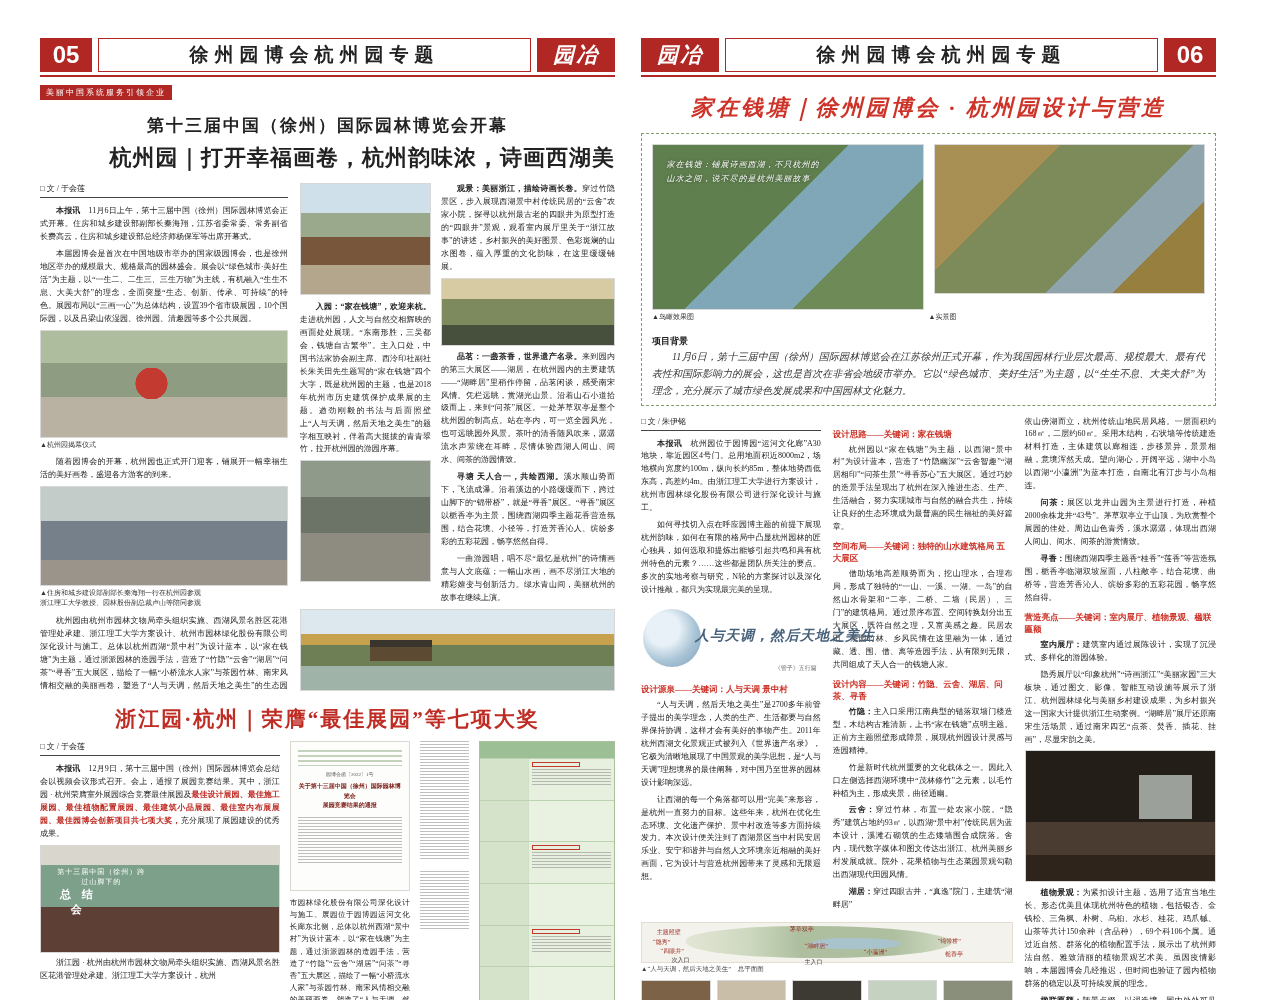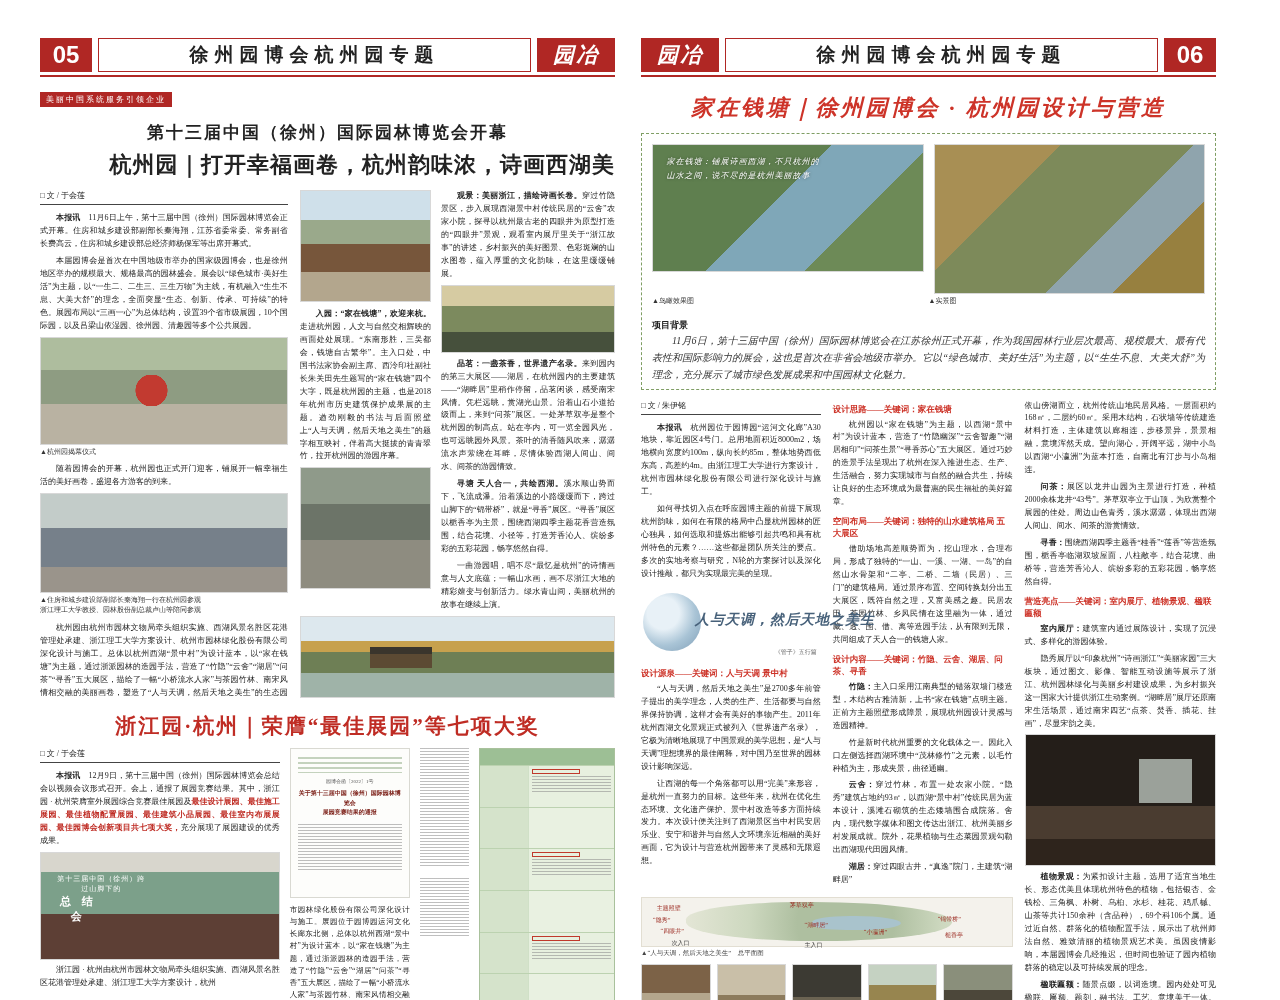--- a/index.html
+++ b/index.html
@@ -10,21 +10,21 @@
 
   
   .hdr{display:flex;align-items:stretch;gap:6px;height:34px}
   .redbox{background:#b02724;color:#fff;display:flex;align-items:center;justify-content:center}
   .pagenum{width:52px;font-size:24px;font-family:"Liberation Sans",sans-serif;font-weight:bold}
   .brand{width:78px;font-size:21px;font-weight:bold;font-style:italic;letter-spacing:2px}
   .hdr-title{flex:1;border:1px solid #b02724;display:flex;align-items:center;justify-content:center;
     font-size:19px;font-weight:bold;letter-spacing:6px}
   .hdr-rule{border-bottom:2px solid #b02724;margin-top:3px}
   .slogan{display:inline-block;background:#b02724;color:#fff;font-size:8px;letter-spacing:2px;
-    padding:2px 6px;margin-top:15px}
+    padding:2px 6px;margin-top:8px}
 
   
   .kicker{text-align:center;font-size:17px;font-weight:bold;margin-top:14px;letter-spacing:2px}
   .mainhead{text-align:right;font-size:22px;font-weight:bold;margin-top:6px;letter-spacing:1px}
   .redhead{text-align:center;font-size:21px;font-weight:bold;color:#bf2c24;margin:14px 0 8px;letter-spacing:2px}
   .script-head{text-align:center;font-size:22px;font-weight:bold;color:#cd3328;margin:16px 0 10px;
     letter-spacing:3px;font-style:italic}
 
   
   .byline{font-size:8px;border-bottom:1px solid #444;padding-bottom:3px;margin-bottom:7px}
@@ -44,21 +44,21 @@
   .ph-entry{height:112px;background:linear-gradient(180deg,#cfe0ea 0 26%,#9aa98b 26% 48%,#77563b 48% 74%,#b3a68d 74%)}
   .ph-well{height:122px;background:linear-gradient(180deg,#8f9a8a 0 30%,#6c7468 30% 60%,#8e8c80 60%)}
   .ph-pav{height:68px;background:linear-gradient(180deg,#d6cba2 0 30%,#7c8a5e 30% 70%,#46503c 70%)}
   .ph-wide{height:150px;background:linear-gradient(180deg,#dde8ee 0 30%,#c7a14e 30% 44%,#6e7f55 44% 70%,#9fb3a8 70%)}
   .ph-wide:before{content:"";position:absolute;left:22%;top:38%;width:20%;height:26%;
     background:linear-gradient(180deg,#3a352c 0 35%,#5c4a33 35%)}
   .ph-meet{height:108px;background:linear-gradient(180deg,#d8d6cd 0 18%,#7ca08a 18% 58%,#5d3f35 58%)}
   .banner{position:absolute;left:6%;top:20%;width:88%;color:#fff;text-align:center}
   .banner .b1{font-size:7px;letter-spacing:1px}
   .banner .b2{font-size:11px;font-weight:bold;letter-spacing:4px}
-  .ph-aer1{height:128px;background:linear-gradient(135deg,#5f7f4f 0 45%,#7fa7b8 45% 70%,#6d8a57 70%)}
+  .ph-aer1{height:166px;background:linear-gradient(135deg,#5f7f4f 0 45%,#7fa7b8 45% 70%,#6d8a57 70%)}
   .ph-aer2{height:150px;background:linear-gradient(135deg,#a88f54 0 30%,#7d8a5a 30% 62%,#8fa4ad 62% 78%,#97803f 78%)}
   .ov{position:absolute;left:5%;top:8%;color:#fff;font-size:8px;line-height:1.7;letter-spacing:1px;
     font-style:italic;text-shadow:0 0 3px rgba(0,0,0,.5)}
   .ph-indoor{height:132px;background:linear-gradient(180deg,#241e19 0 55%,#4a3c30 55% 80%,#2e241c 80%)}
   .ph-indoor:before{content:"";position:absolute;left:60%;top:18%;width:28%;height:34%;background:#cfd8d2;opacity:.7}
 
   
   .a1body{display:flex;gap:12px;margin-top:10px;height:508px;overflow:hidden}
   .colA{width:44%}
   .rightwrap{width:56%;display:flex;flex-direction:column}
@@ -283,21 +283,21 @@
             <div class="calli">
               <div class="globe"></div>
               <div class="ctext">人与天调，然后天地之美生</div>
               <div class="csrc">《管子》五行篇</div>
             </div>
             <div class="sechead">设计源泉——关键词：人与天调 景中村</div>
             <p class="t">“人与天调，然后天地之美生”是2700多年前管子提出的美学理念，人类的生产、生活都要与自然界保持协调，这样才会有美好的事物产生。2011年杭州西湖文化景观正式被列入《世界遗产名录》，它极为清晰地展现了中国景观的美学思想，是“人与天调”理想境界的最佳阐释，对中国乃至世界的园林设计影响深远。</p>
             <p class="t">让西湖的每一个角落都可以用“完美”来形容，是杭州一直努力的目标。这些年来，杭州在优化生态环境、文化遗产保护、景中村改造等多方面持续发力。本次设计便关注到了西湖景区当中村民安居乐业、安宁和谐并与自然人文环境亲近相融的美好画面，它为设计与营造杭州园带来了灵感和无限遐想。</p>
           </div>
           <div class="rcolB">
-            <div class="sechead" style="margin-top:4px">设计思路——关键词：家在钱塘</div>
+            <div class="sechead" style="margin-top:13px">设计思路——关键词：家在钱塘</div>
             <p class="t">杭州园以“家在钱塘”为主题，以西湖“景中村”为设计蓝本，营造了“竹隐幽深”“云舍智趣”“湖居相印”“问茶生景”“寻香苏心”五大展区。通过巧妙的造景手法呈现出了杭州在深入推进生态、生产、生活融合，努力实现城市与自然的融合共生，持续让良好的生态环境成为最普惠的民生福祉的美好篇章。</p>
             <div class="sechead">空间布局——关键词：独特的山水建筑格局 五大展区</div>
             <p class="t">借助场地高差顺势而为，挖山理水，合理布局，形成了独特的“一山、一溪、一湖、一岛”的自然山水骨架和“二亭、二桥、二墙（民居）、三门”的建筑格局。通过景序布置、空间转换划分出五大展区，既符自然之理，又富美感之趣。民居农田、茶园竹林、乡风民情在这里融为一体，通过藏、透、围、借、离等造园手法，从有限到无限，共同组成了天人合一的钱塘人家。</p>
             <div class="sechead">设计内容——关键词：竹隐、云舍、湖居、问茶、寻香</div>
             <p class="t"><b>竹隐：</b><span>主入口采用江南典型的错落双墙门楼造型，木结构古雅清新，上书“家在钱塘”点明主题。正前方主题照壁形成障景，展现杭州园设计灵感与造园精神。</span></p>
             <p class="t">竹是新时代杭州重要的文化载体之一。因此入口左侧选择西湖环境中“茂林修竹”之元素，以毛竹种植为主，形成夹景，曲径通幽。</p>
             <p class="t"><b>云舍：</b><span>穿过竹林，布置一处农家小院。“隐秀”建筑占地约93㎡，以西湖“景中村”传统民居为蓝本设计，溪滩石砌筑的生态矮墙围合成院落。舍内，现代数字媒体和图文传达出浙江、杭州美丽乡村发展成就。院外，花果植物与生态菜园景观勾勒出西湖现代田园风情。</span></p>
             <p class="t"><b>湖居：</b><span>穿过四眼古井，“真逸”院门，主建筑“湖畔居”</span></p>
           </div>
         </div>

